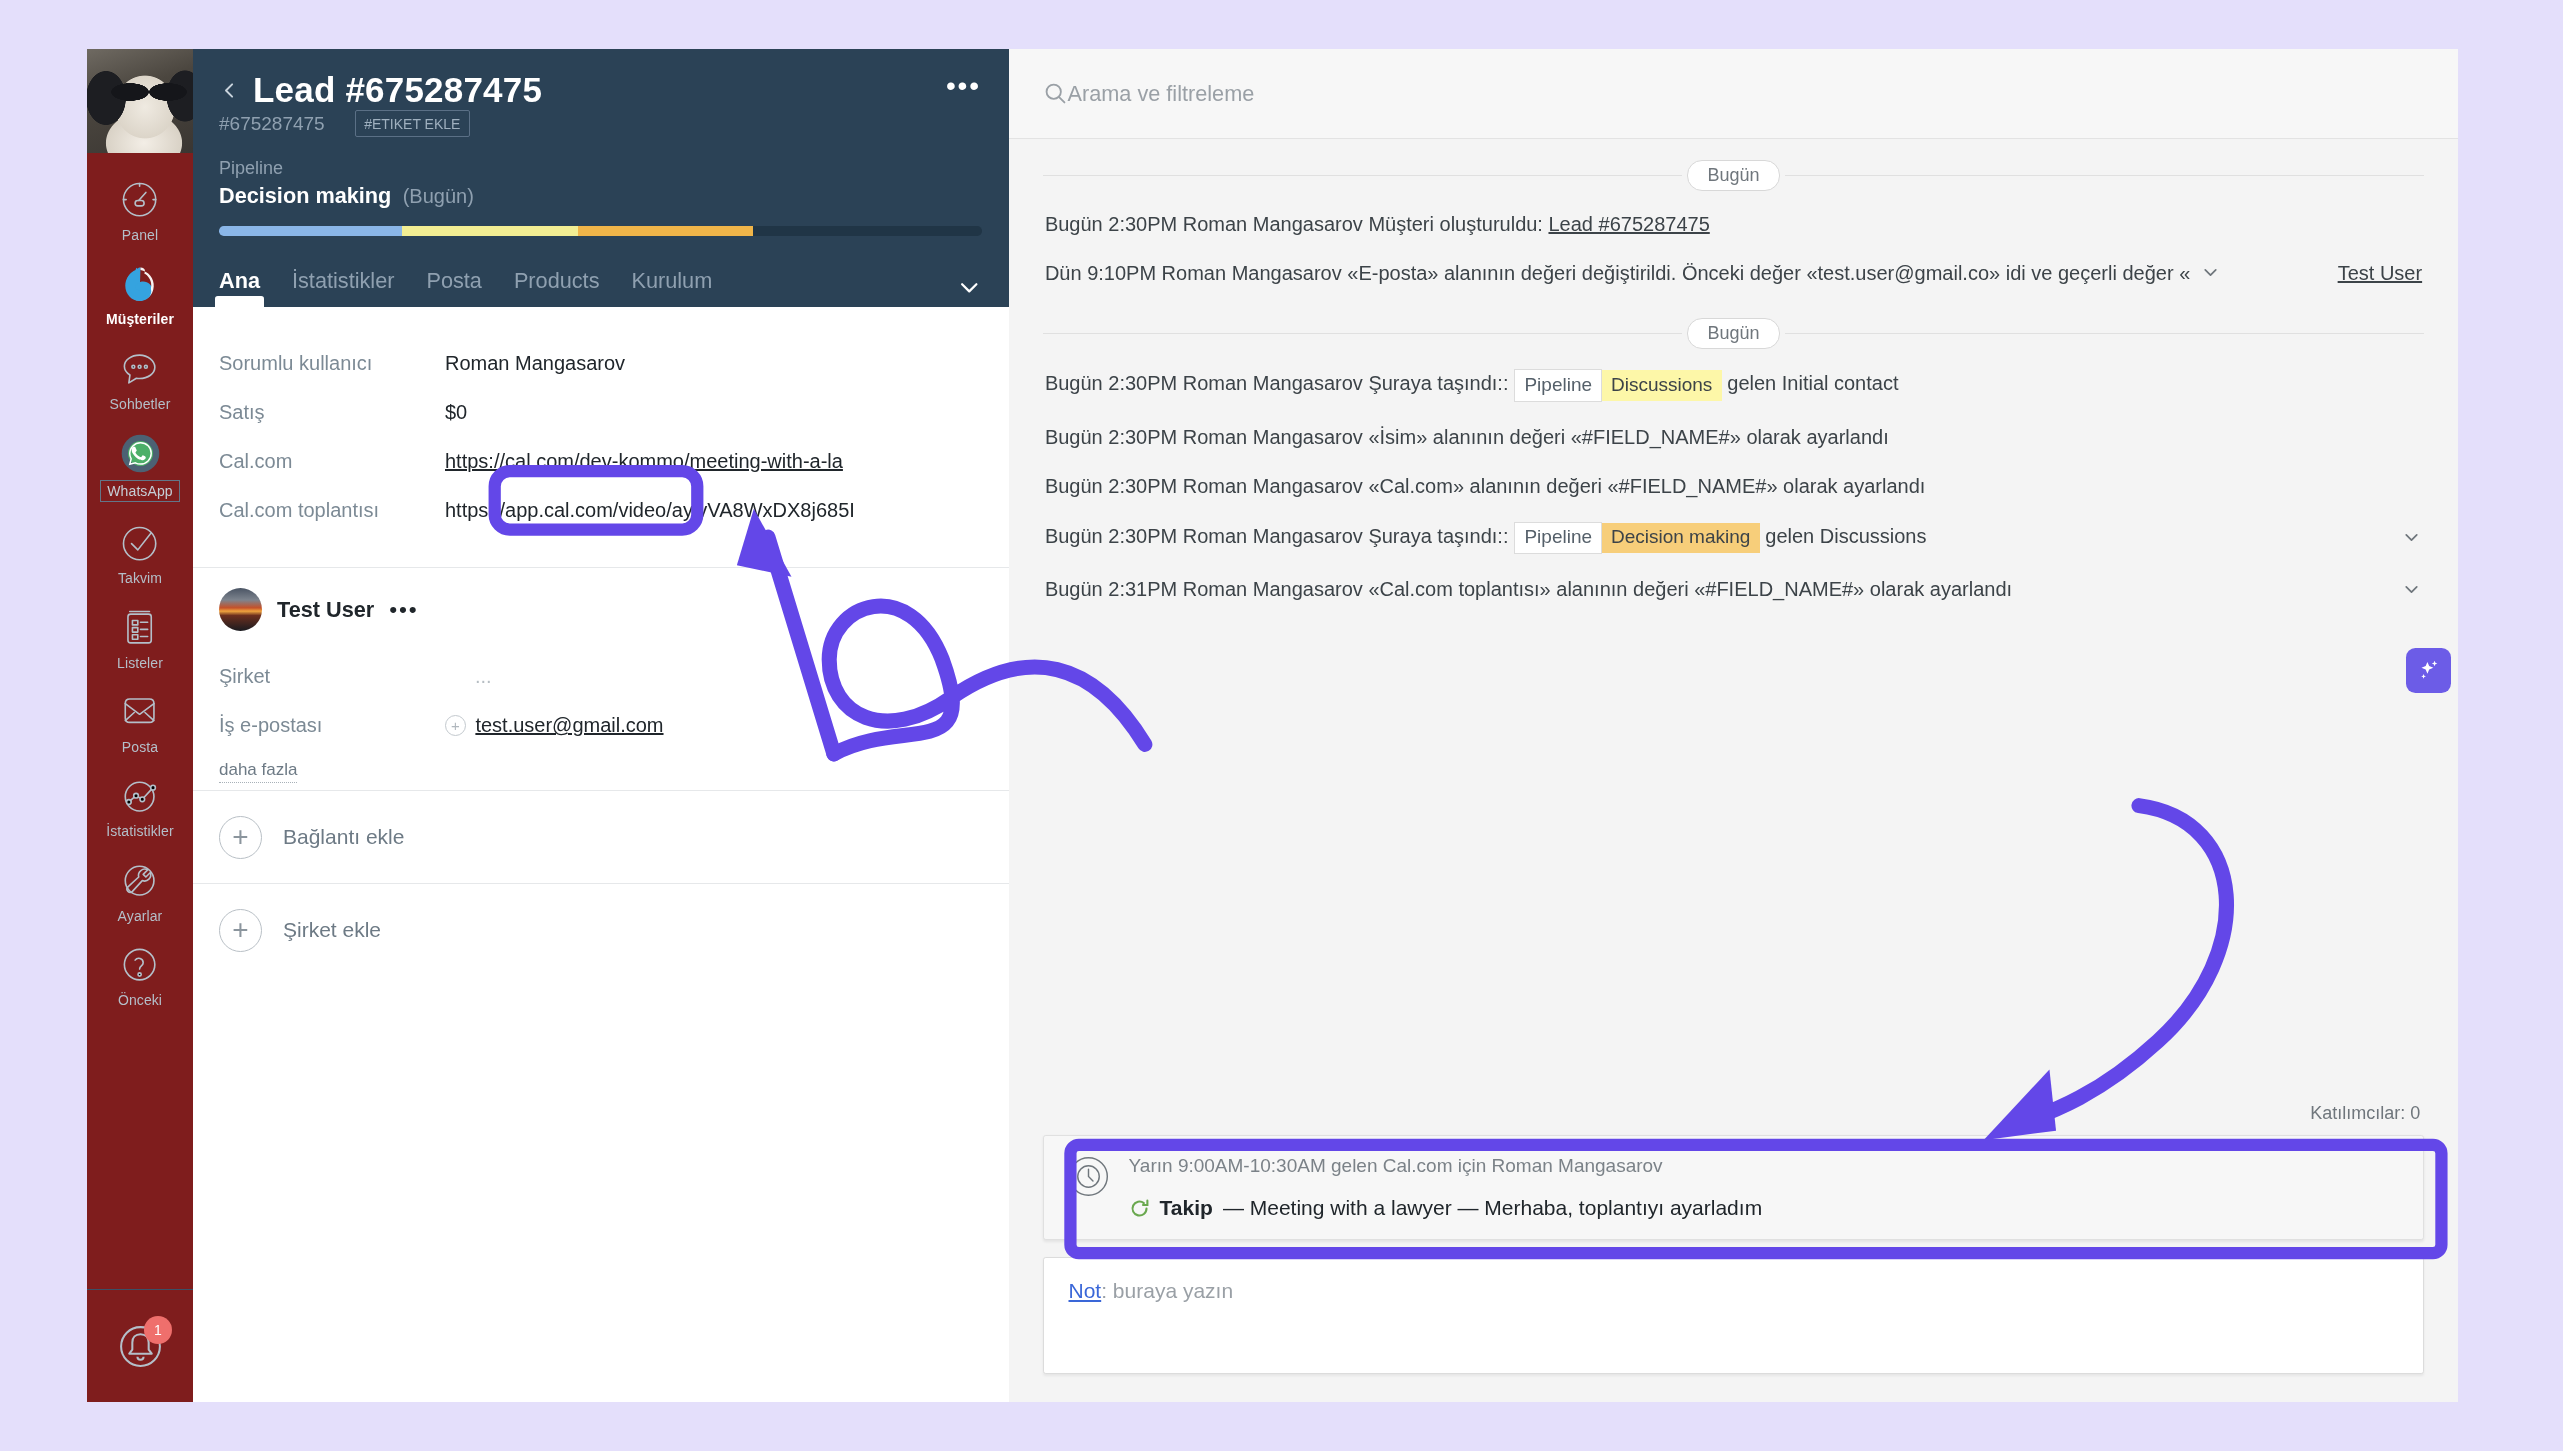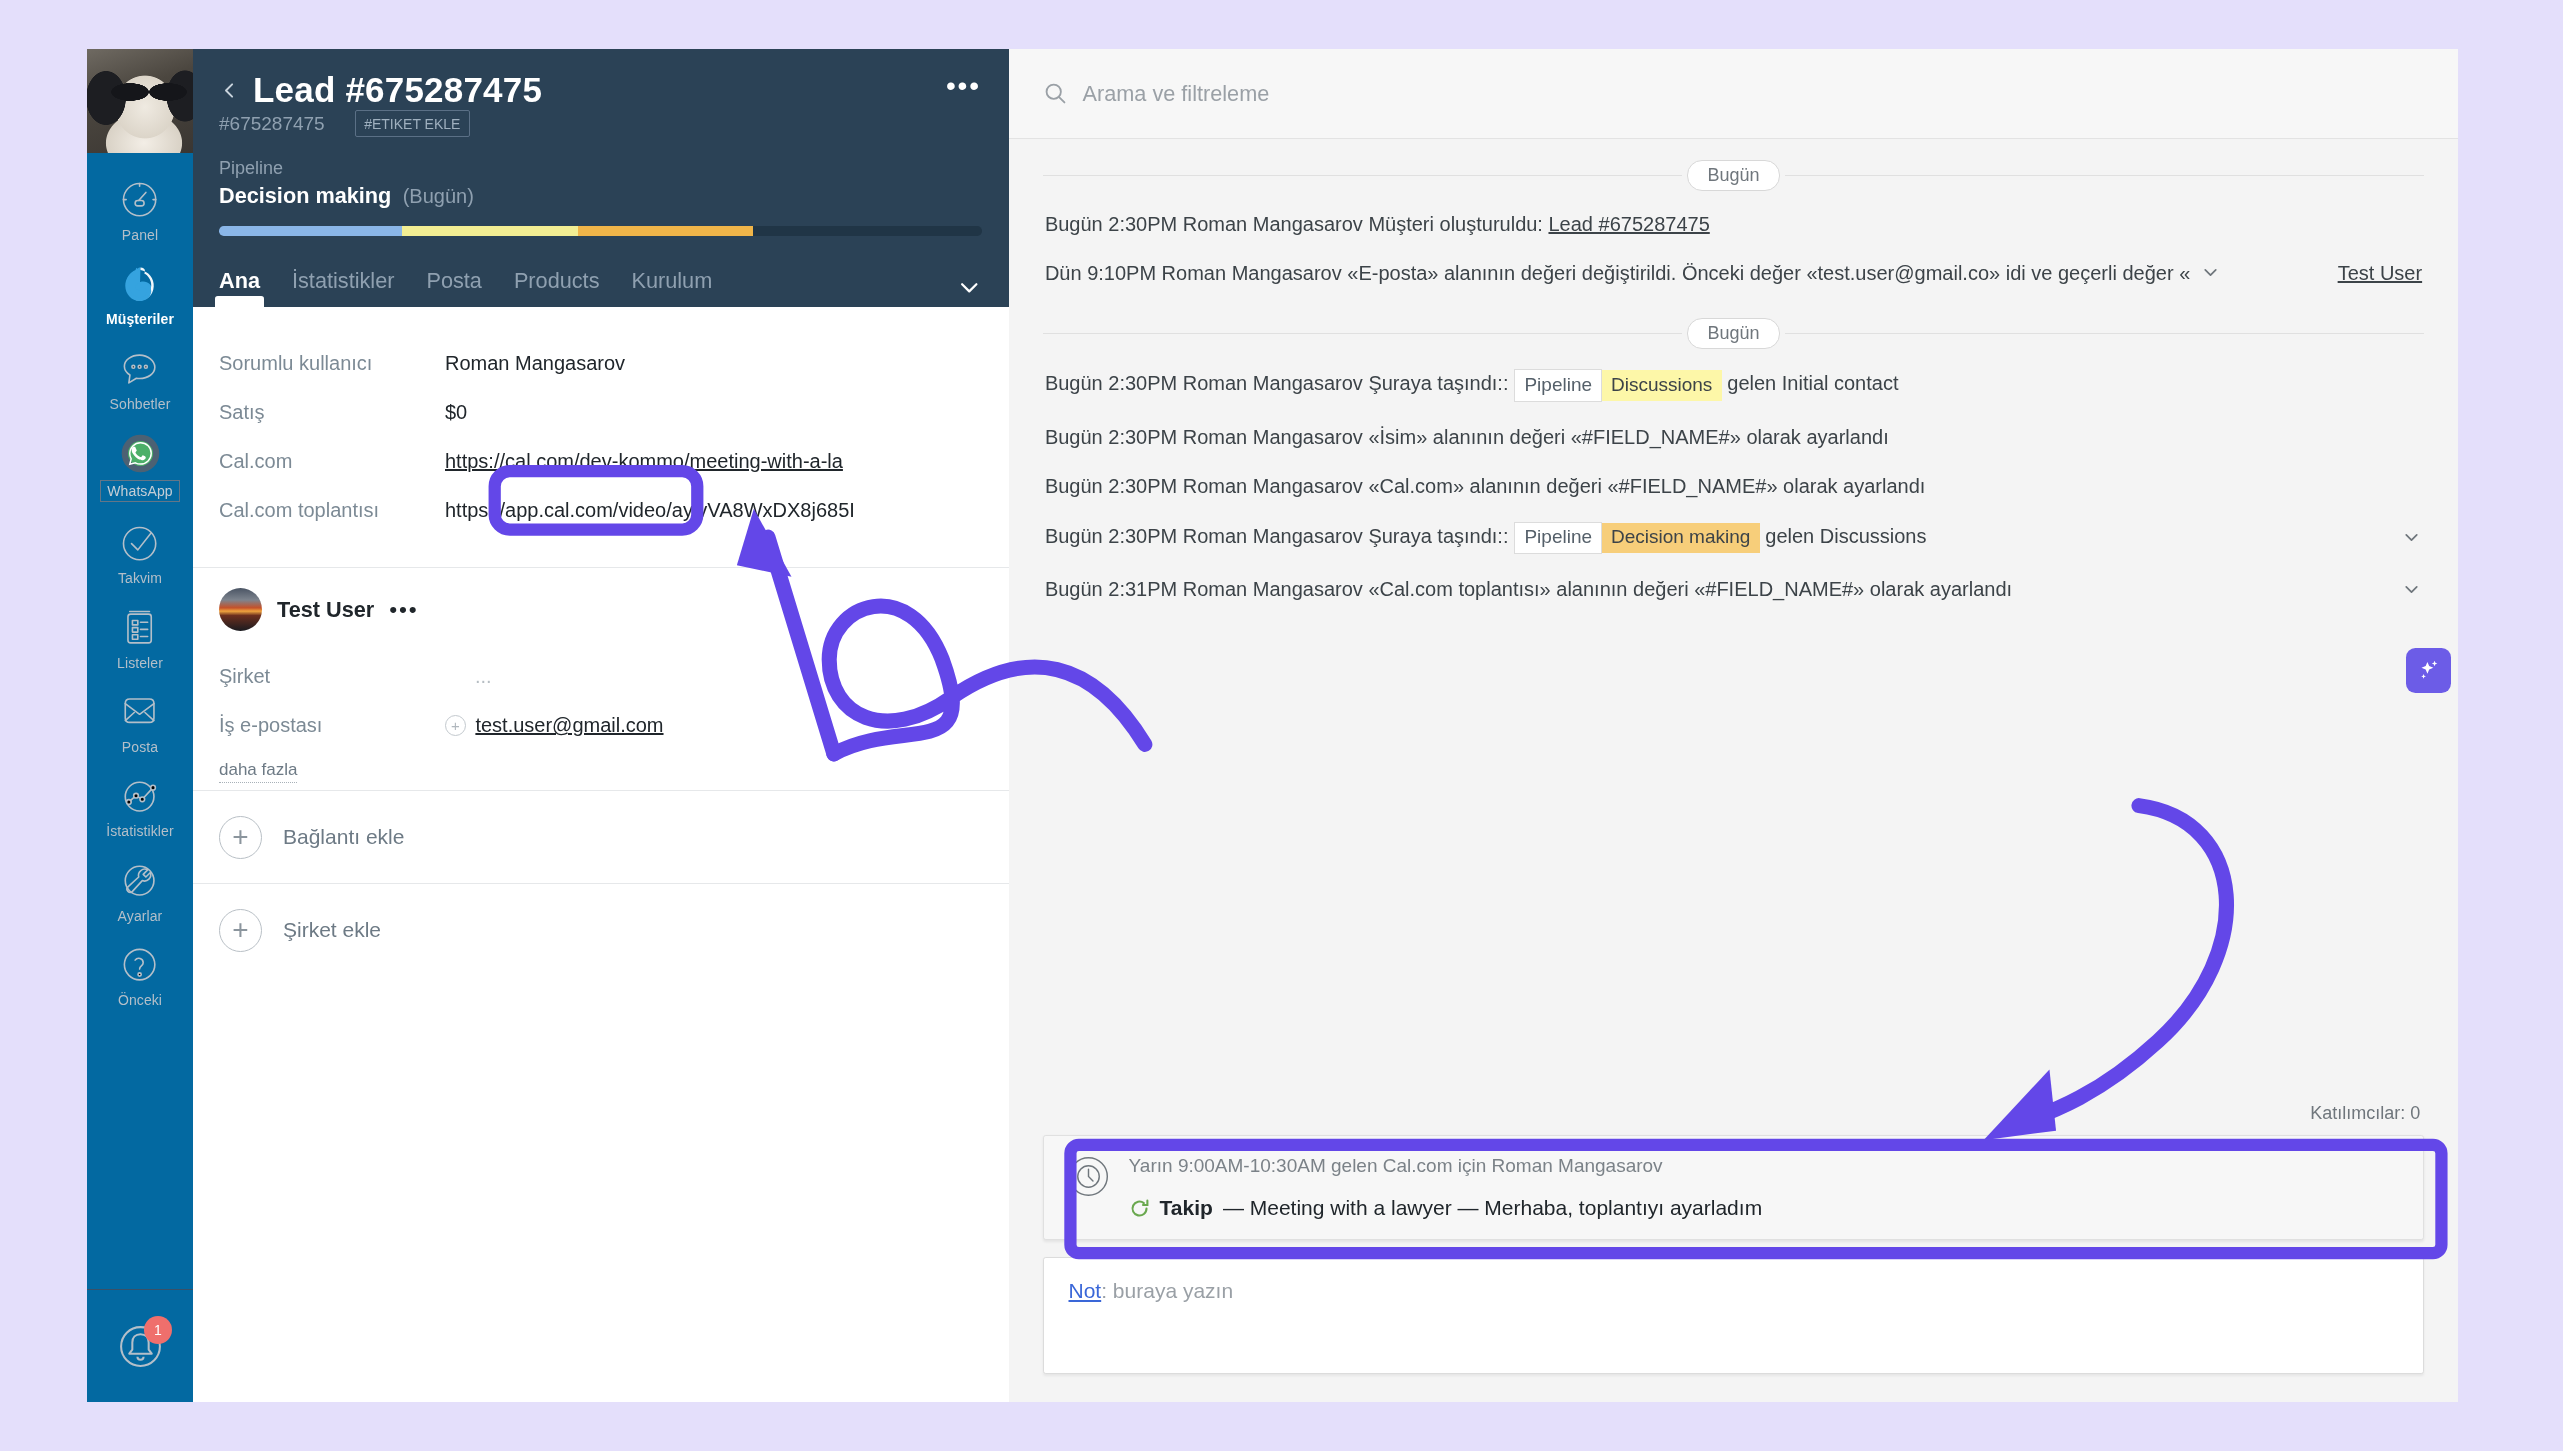--- a/index.html
+++ b/index.html
@@ -13,21 +13,21 @@
     position: absolute; left: 87px; top: 49px;
     width: 2371px; height: 1353px;
     background: #f4f4f4;
     display: flex;
     overflow: hidden;
   }
 
   
   .rail {
     width: 106px; flex: 0 0 106px;
-    background: #0369a1;
+    background: #7f1d1d;
     display: flex; flex-direction: column; align-items: center;
     position: relative;
   }
   .rail-avatar {
     width: 106px; height: 104px; flex: 0 0 104px;
     background:
       radial-gradient(ellipse 32px 15px at 43px 43px, #15161a 0%, #15161a 58%, transparent 60%),
       radial-gradient(ellipse 32px 15px at 81px 43px, #15161a 0%, #15161a 58%, transparent 60%),
       radial-gradient(ellipse 28px 38px at 19px 49px, #1d1e22 0%, #1d1e22 70%, transparent 72%),
       radial-gradient(ellipse 26px 36px at 98px 47px, #1d1e22 0%, #1d1e22 70%, transparent 72%),
@@ -141,21 +141,21 @@
     width: 43px; height: 43px; border-radius: 50%; border: 0.9px solid #b9c0c6;
     display: flex; align-items: center; justify-content: center; color: #8b959d;
     font-size: 28px; font-weight: 300; flex: 0 0 43px;
   }
   .add-label { font-size: 21px; color: #6d7a85; }
 
   
   .feed { flex: 1; display: flex; flex-direction: column; background: #f4f4f4; position: relative; min-width: 0; }
   .searchbar {
     height: 90px; flex: 0 0 90px; background: #f7f7f7; border-bottom: 0.9px solid #e3e3e3;
-    display: flex; align-items: center; padding: 0 34px; gap: 15px; cursor: text;
+    display: flex; align-items: center; padding: 0 34px; cursor: text;
   }
   .search-ic { width: 24.5px; height: 24.5px; color: #9aa0a6; flex: 0 0 24.5px; }
   .search-ph { font-size: 21.7px; color: #9aa0a6; }
 
   .feed-scroll { flex: 1; overflow: hidden; padding: 0 34px; position: relative; }
   .day-sep { display: flex; align-items: center; gap: 0; margin: 21px 0 9.4px; }
   .day-sep .line { flex: 1; height: 0.9px; background: #e0e0e0; }
   .day-chip {
     border: 0.9px solid #d8d8d8; border-radius: 15px; background: #fff;
     font-size: 18px; color: #6f767c; padding: 3.8px 19px; margin: 0 5.7px;

